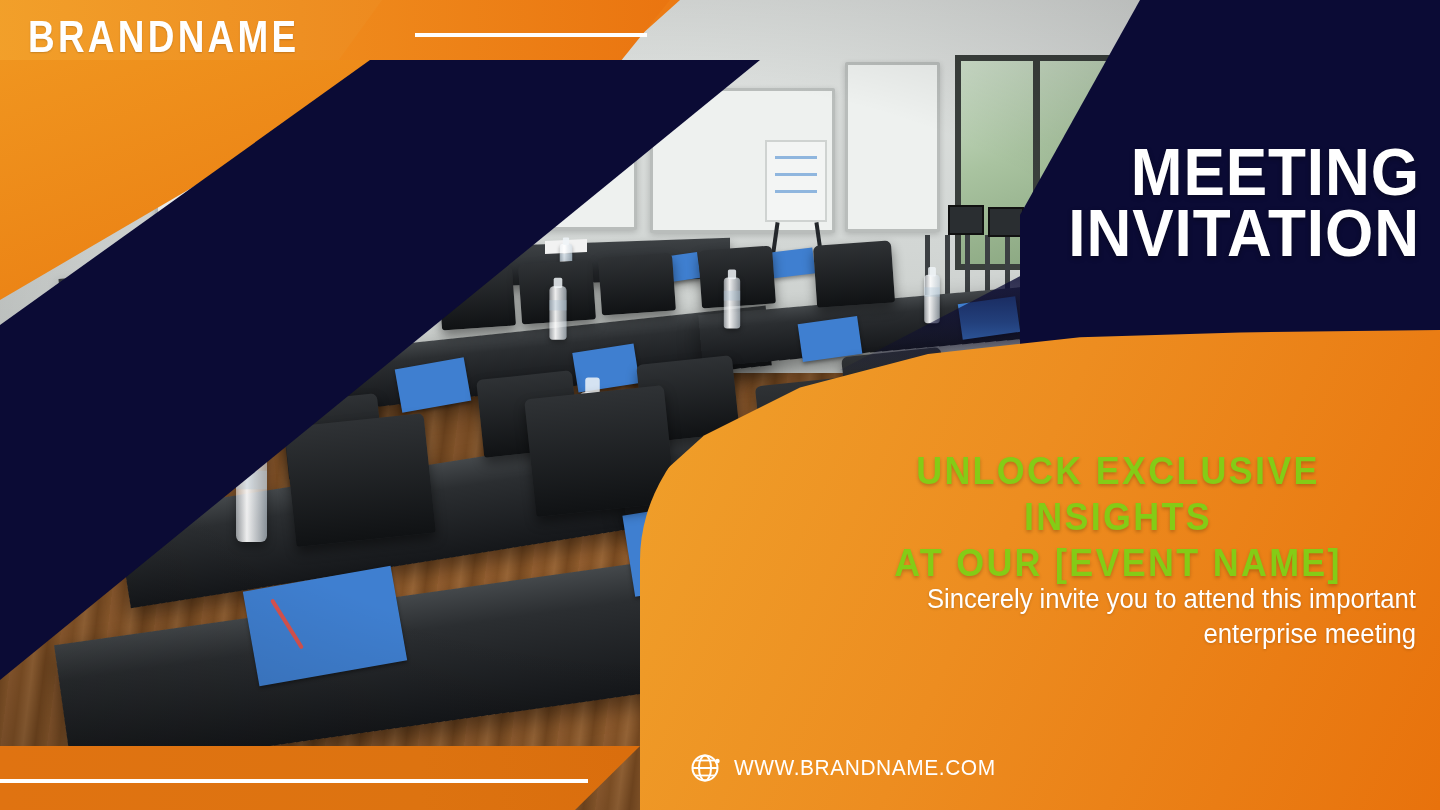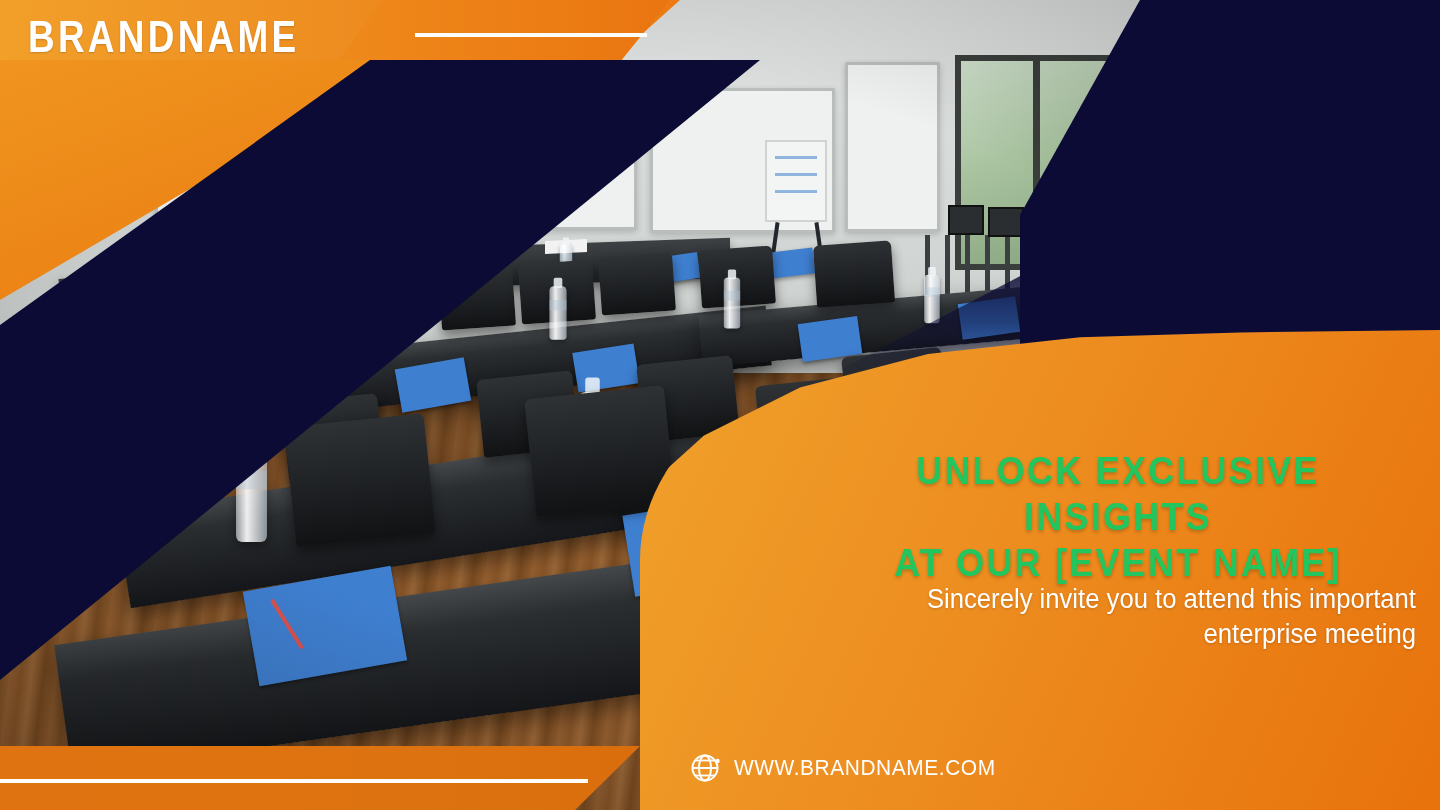--- a/index.html
+++ b/index.html
@@ -209,21 +209,21 @@
     right:20px; top:142px; width:520px; text-align:right;
     color:#fff; line-height:.92;
   }
   .title-block .ln{
     display:block; font-size:66px; font-weight:700; letter-spacing:1px;
     transform:scaleX(.94); transform-origin:right center;
     text-shadow:0 2px 5px rgba(0,0,0,.35);
   }
 
   .headline{
-    right:22px; top:448px; width:600px; text-align:center; color:#22c55e;
+    right:22px; top:448px; width:600px; text-align:center; color:#84cc16;
   }
   .headline .hl{
     display:block; font-size:39px; font-weight:700; letter-spacing:2.5px;
     line-height:1.18; transform:scaleX(.92); transform-origin:center;
     text-shadow:0 2px 4px rgba(0,0,0,.22);
   }
   .subtext{
     right:24px; top:582px; width:620px; text-align:right; color:#fff;
     font-size:27px; line-height:1.28; font-weight:400;
     transform:scaleX(.95); transform-origin:right center;
@@ -372,20 +372,24 @@
   <div class="shape right-navy"></div>
   <div class="shape right-navy-fade"></div>
 
   <div class="shape right-orange-panel"></div>
 
   <div class="shape bottom-orange-bar"></div>
   <div class="shape bottom-rule"></div>
 
   <div class="shape brandname">BRANDNAME</div>
 
+  <div class="shape title-block">
+    <span class="ln">MEETING</span>
+    <span class="ln">INVITATION</span>
+  </div>
 
   <div class="shape headline">
     <span class="hl">UNLOCK EXCLUSIVE INSIGHTS</span>
     <span class="hl">AT OUR  [EVENT NAME]</span>
   </div>
 
   <div class="shape subtext">Sincerely invite you to attend this important enterprise meeting</div>
 
   <div class="shape contacts">
 

